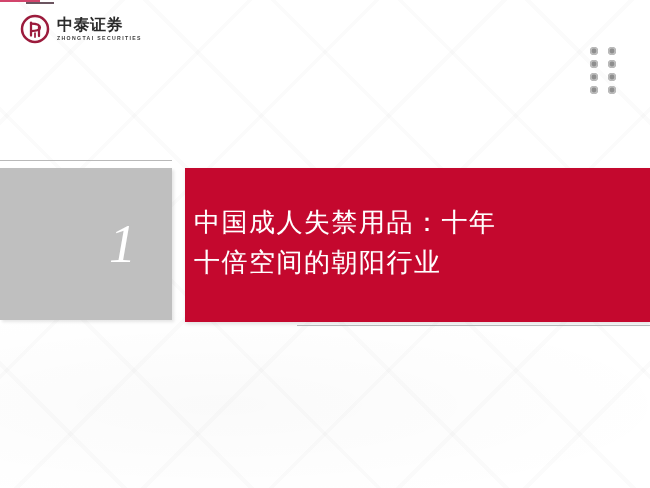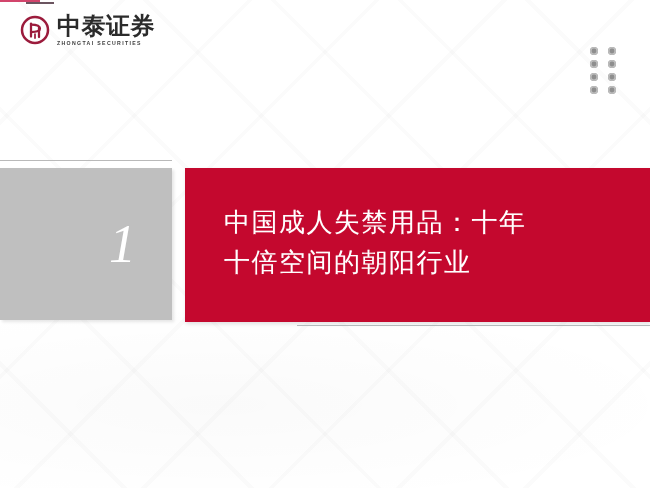--- a/index.html
+++ b/index.html
@@ -67,21 +67,21 @@
     flex: 0 0 30px;
   }
   .logo-words {
     display: flex;
     flex-direction: column;
     justify-content: center;
     line-height: 1;
   }
   .logo-cn {
     font-family: "DejaVu Sans", "Liberation Sans", sans-serif;
-    font-size: 24px;
+    font-size: 16px;
     font-weight: 700;
     color: #2b2b2b;
     letter-spacing: 0.5px;
     white-space: nowrap;
   }
   .logo-en {
     font-family: "Liberation Sans", sans-serif;
     font-size: 5.2px;
     font-weight: 700;
     color: #3a3a3a;
@@ -144,21 +144,21 @@
     display: flex;
     align-items: center;
   }
   .title-text {
     font-family: "DejaVu Serif", "Liberation Serif", serif;
     font-size: 26px;
     font-weight: 400;
     color: #ffffff;
     line-height: 1.52;
     letter-spacing: 1.5px;
-    padding-left: 39px;
+    padding-left: 9px;
     padding-bottom: 4px;
     white-space: pre-line;
     text-shadow: 0 0 1px rgba(255,255,255,0.25);
   }
 
   
   .bottom-rule {
     position: absolute;
     left: 297px; top: 325px;
     width: 353px; height: 1px;

